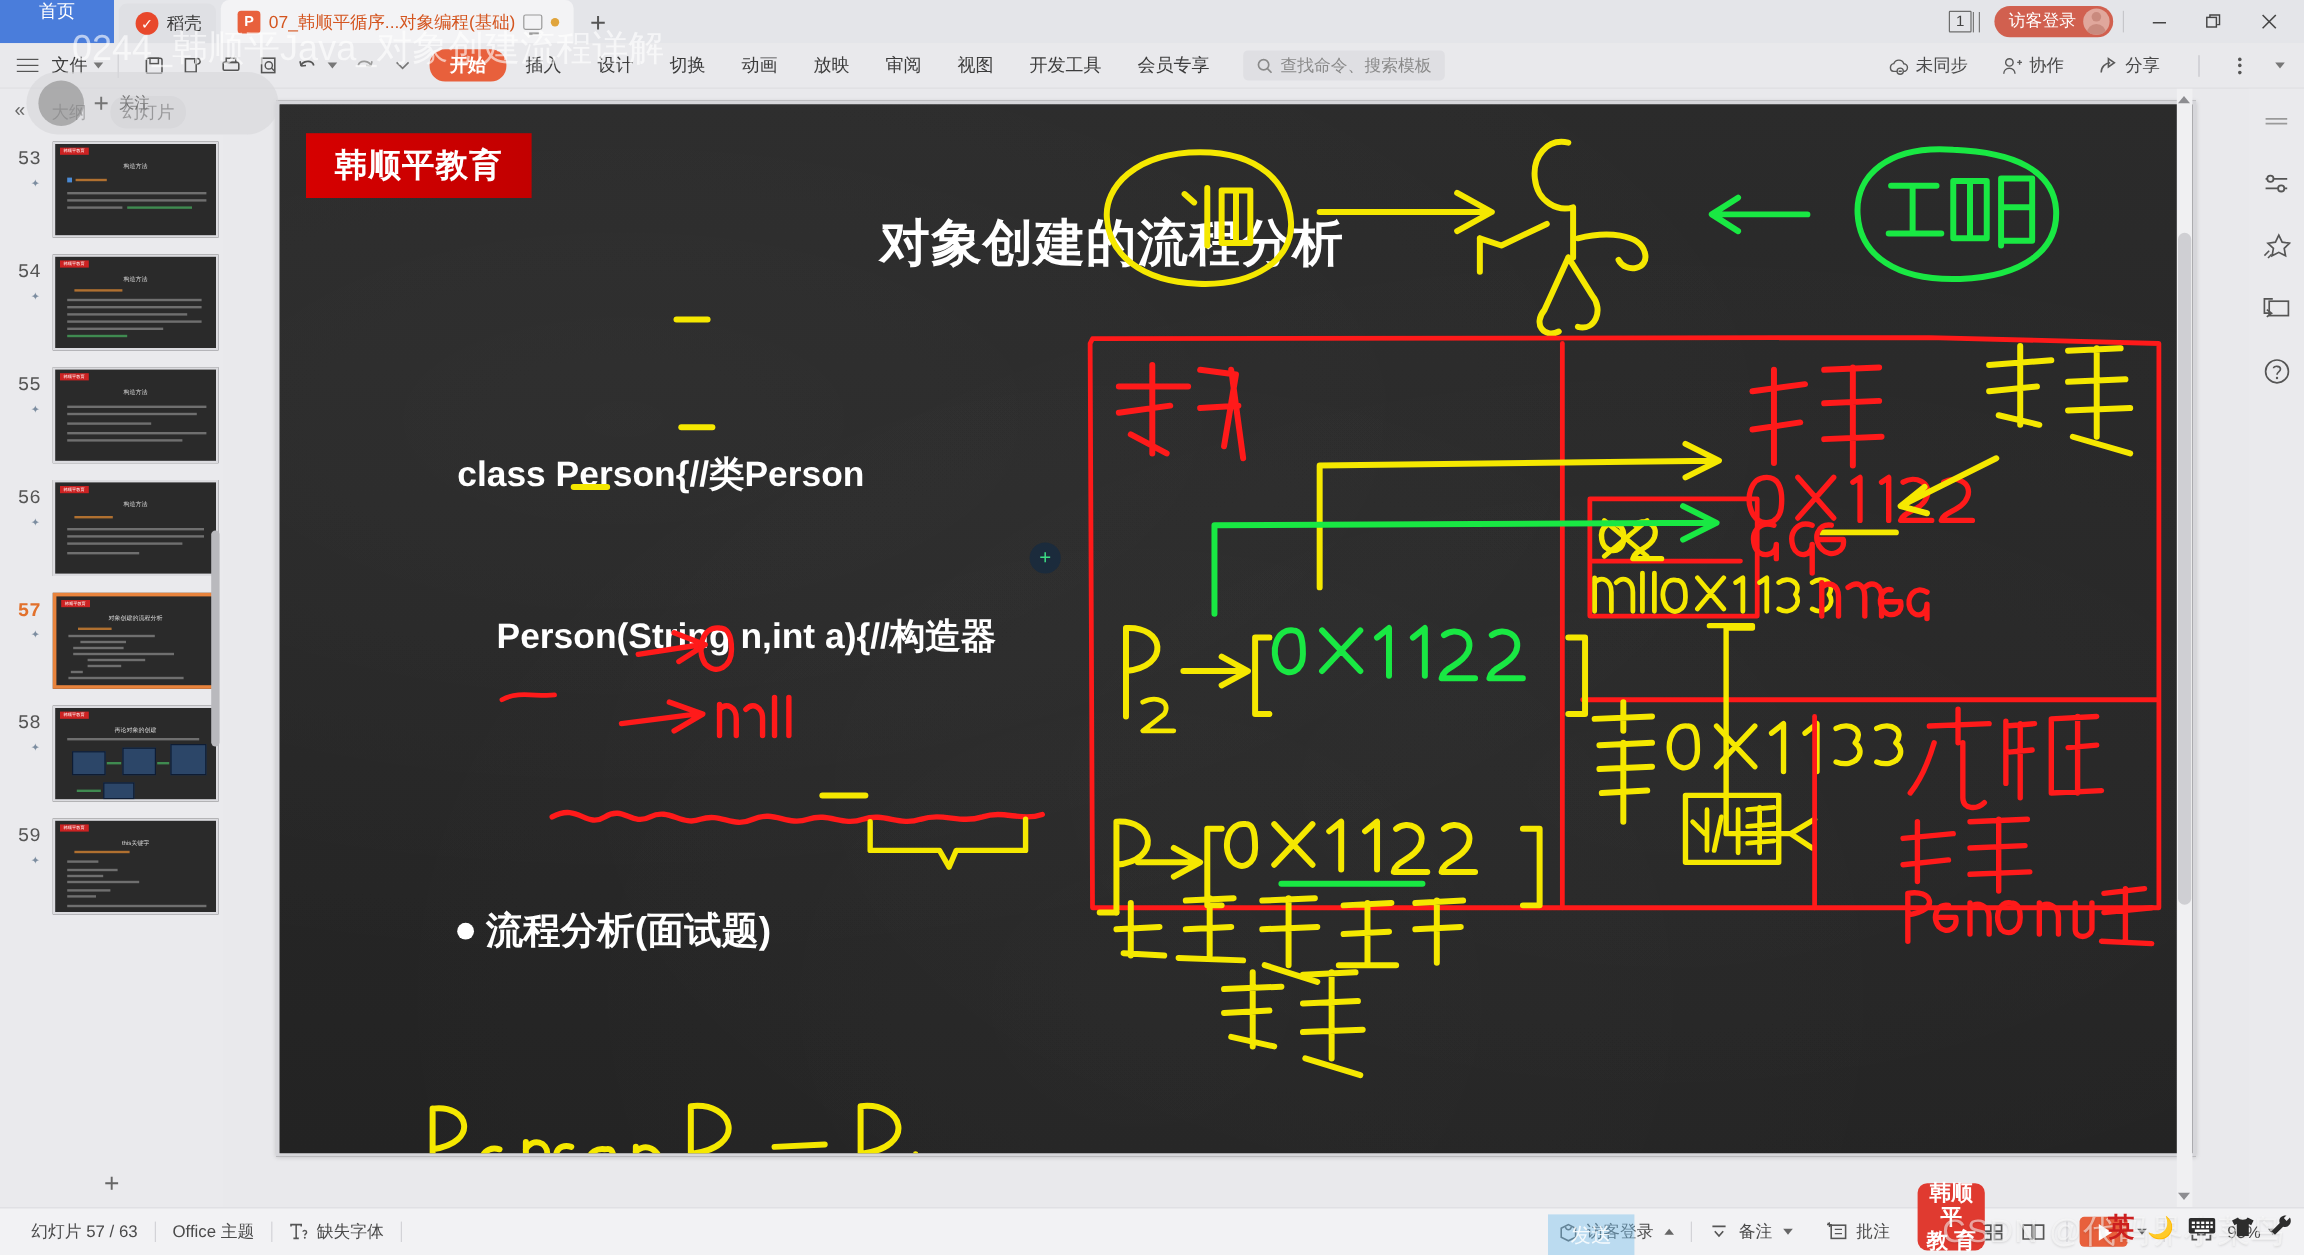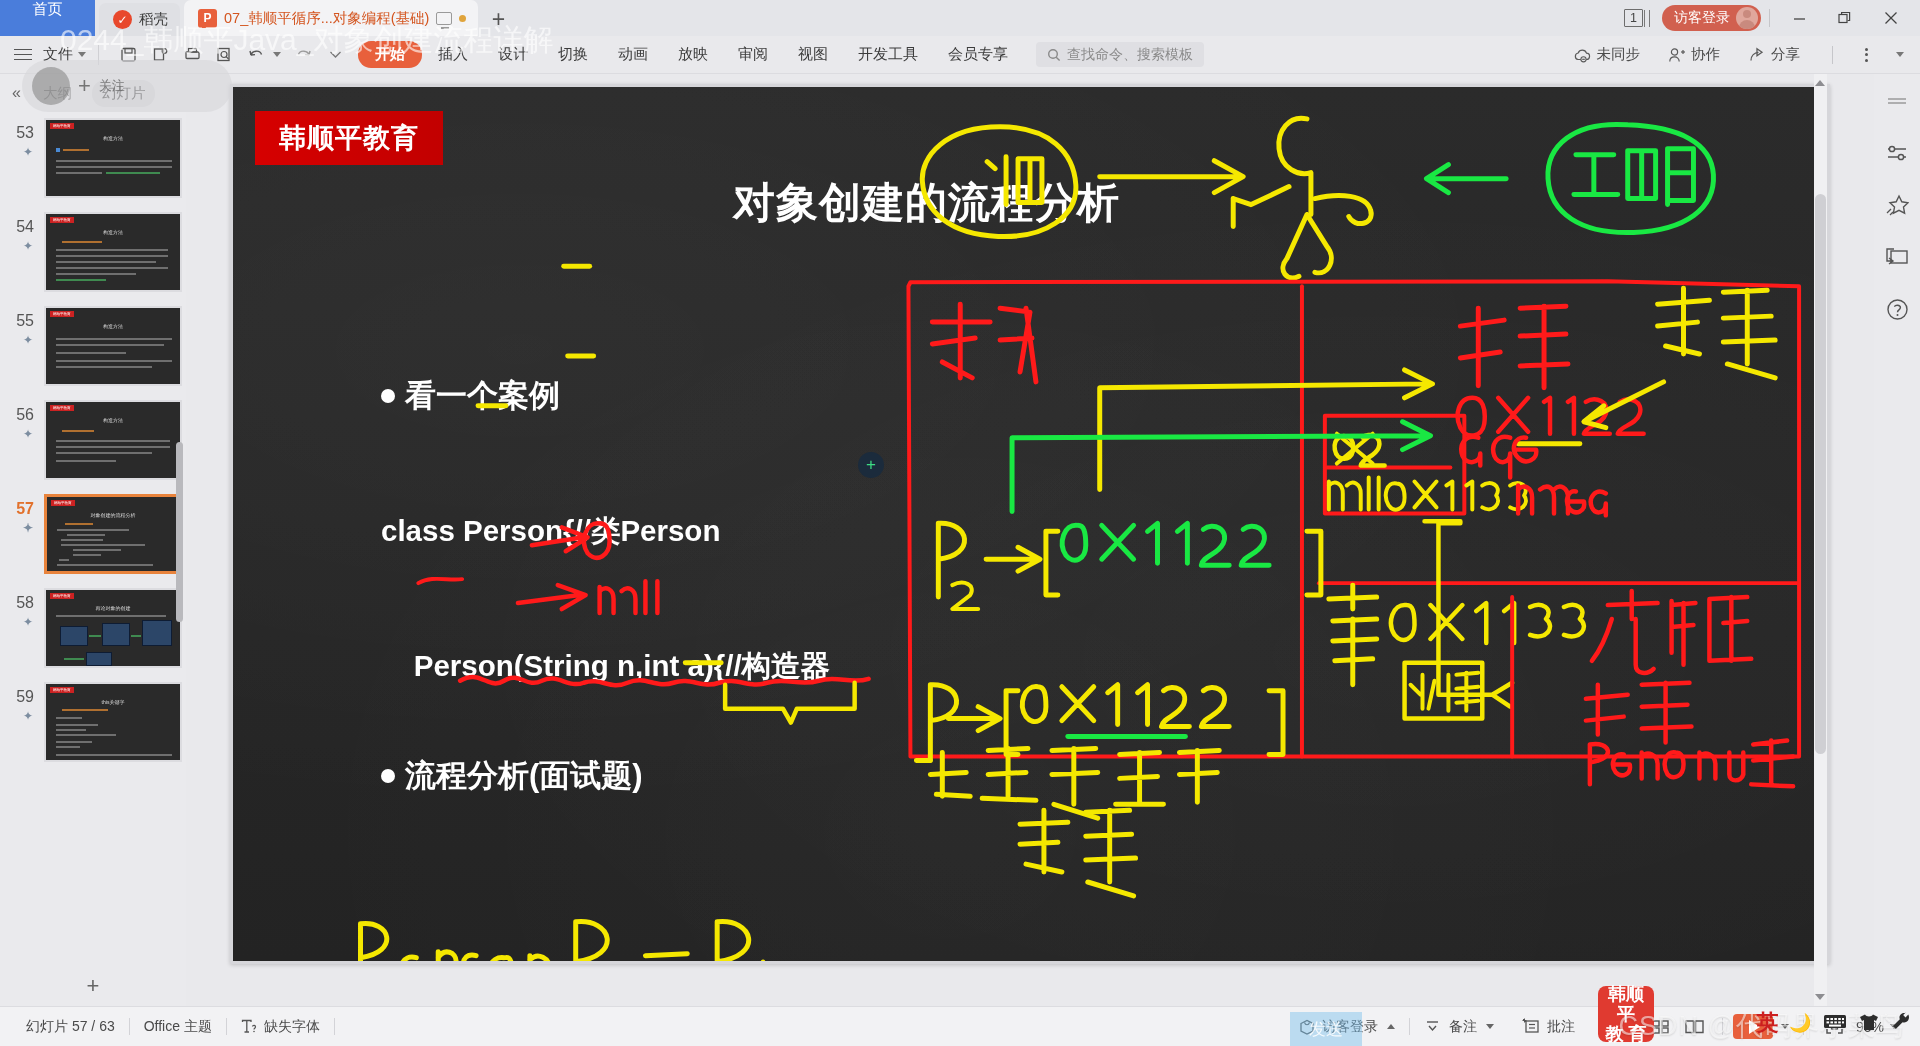--- a/index.html
+++ b/index.html
@@ -70,21 +70,21 @@
   .main { flex:1; display:flex; position:relative; min-height:0; background:#e9e9ec;}
 
   
   .leftpanel { width:186px; background:#eaeaed; display:flex; flex-direction:column; position:relative; flex:0 0 186px;}
   .lp-head { height:38px; display:flex; align-items:center; gap:10px; padding-left:8px; position:relative;}
   .collapse { color:#666; font-size:16px; letter-spacing:-2px; padding:0 4px;}
   .lp-tab { font-size:14.5px; color:#5a5a5a; padding:4px 10px; border-radius:13px;}
   .lp-tab.active { background:#d9d9dd; color:#333;}
   .thumbs { flex:1; overflow:hidden; padding-top:6px; position:relative;}
   .thumb-row { display:flex; align-items:flex-start; margin-bottom:14px; padding-left:6px; }
-  .thumb-num { width:28px; text-align:right; font-size:16px; color:#555; padding-top:6px; font-family:Liberation Sans, sans-serif;}
+  .thumb-num { width:28px; text-align:right; font-size:16px; color:#555; padding-top:6px; font-family:Liberation Mono, monospace;}
   .thumb-num .star { display:block; font-size:12px; color:#7c8da0; margin-top:3px; text-align:right; padding-right:1px;}
   .thumb-box { width:138px; height:80px; margin-left:10px; border:2px solid #dcdce0; background:#2a2a2a;
                position:relative; overflow:hidden;}
   .thumb-row.sel .thumb-num { color:#e2712c; font-weight:bold;}
   .thumb-row.sel .thumb-box { border:3px solid #e8833c; }
   .tb-badge{position:absolute;left:4px;top:3px;background:#cc2222;color:#fff;font-size:3.5px;padding:1px 3px;}
   .tb-title{position:absolute;left:0;right:0;top:15px;text-align:center;color:#ddd;font-size:5px;}
   .tb-line{position:absolute;left:10px;height:2px;background:#6f6f6f;}
   .tb-greenline{background:#3f8a50;}
   .tb-orange{background:#b07030;}
@@ -442,21 +442,20 @@
     </div>
 
     <div class="slidearea">
       <div class="slide">
         <div class="chalk-noise"></div>
 
         <div class="badge-han">韩顺平教育</div>
         <div class="slide-title">对象创建的流程分析</div>
 
         <div class="code">
-          <div class="bigline"><span class="bullet"></span><span>看一个案例</span></div>
           <div>class Person{//类Person</div>
           <div>    Person(String n,int a){//构造器</div>
           
           
           
           
         </div>
 
         <div class="flowline">
           <span class="bullet"></span><span>流程分析(面试题)</span>

